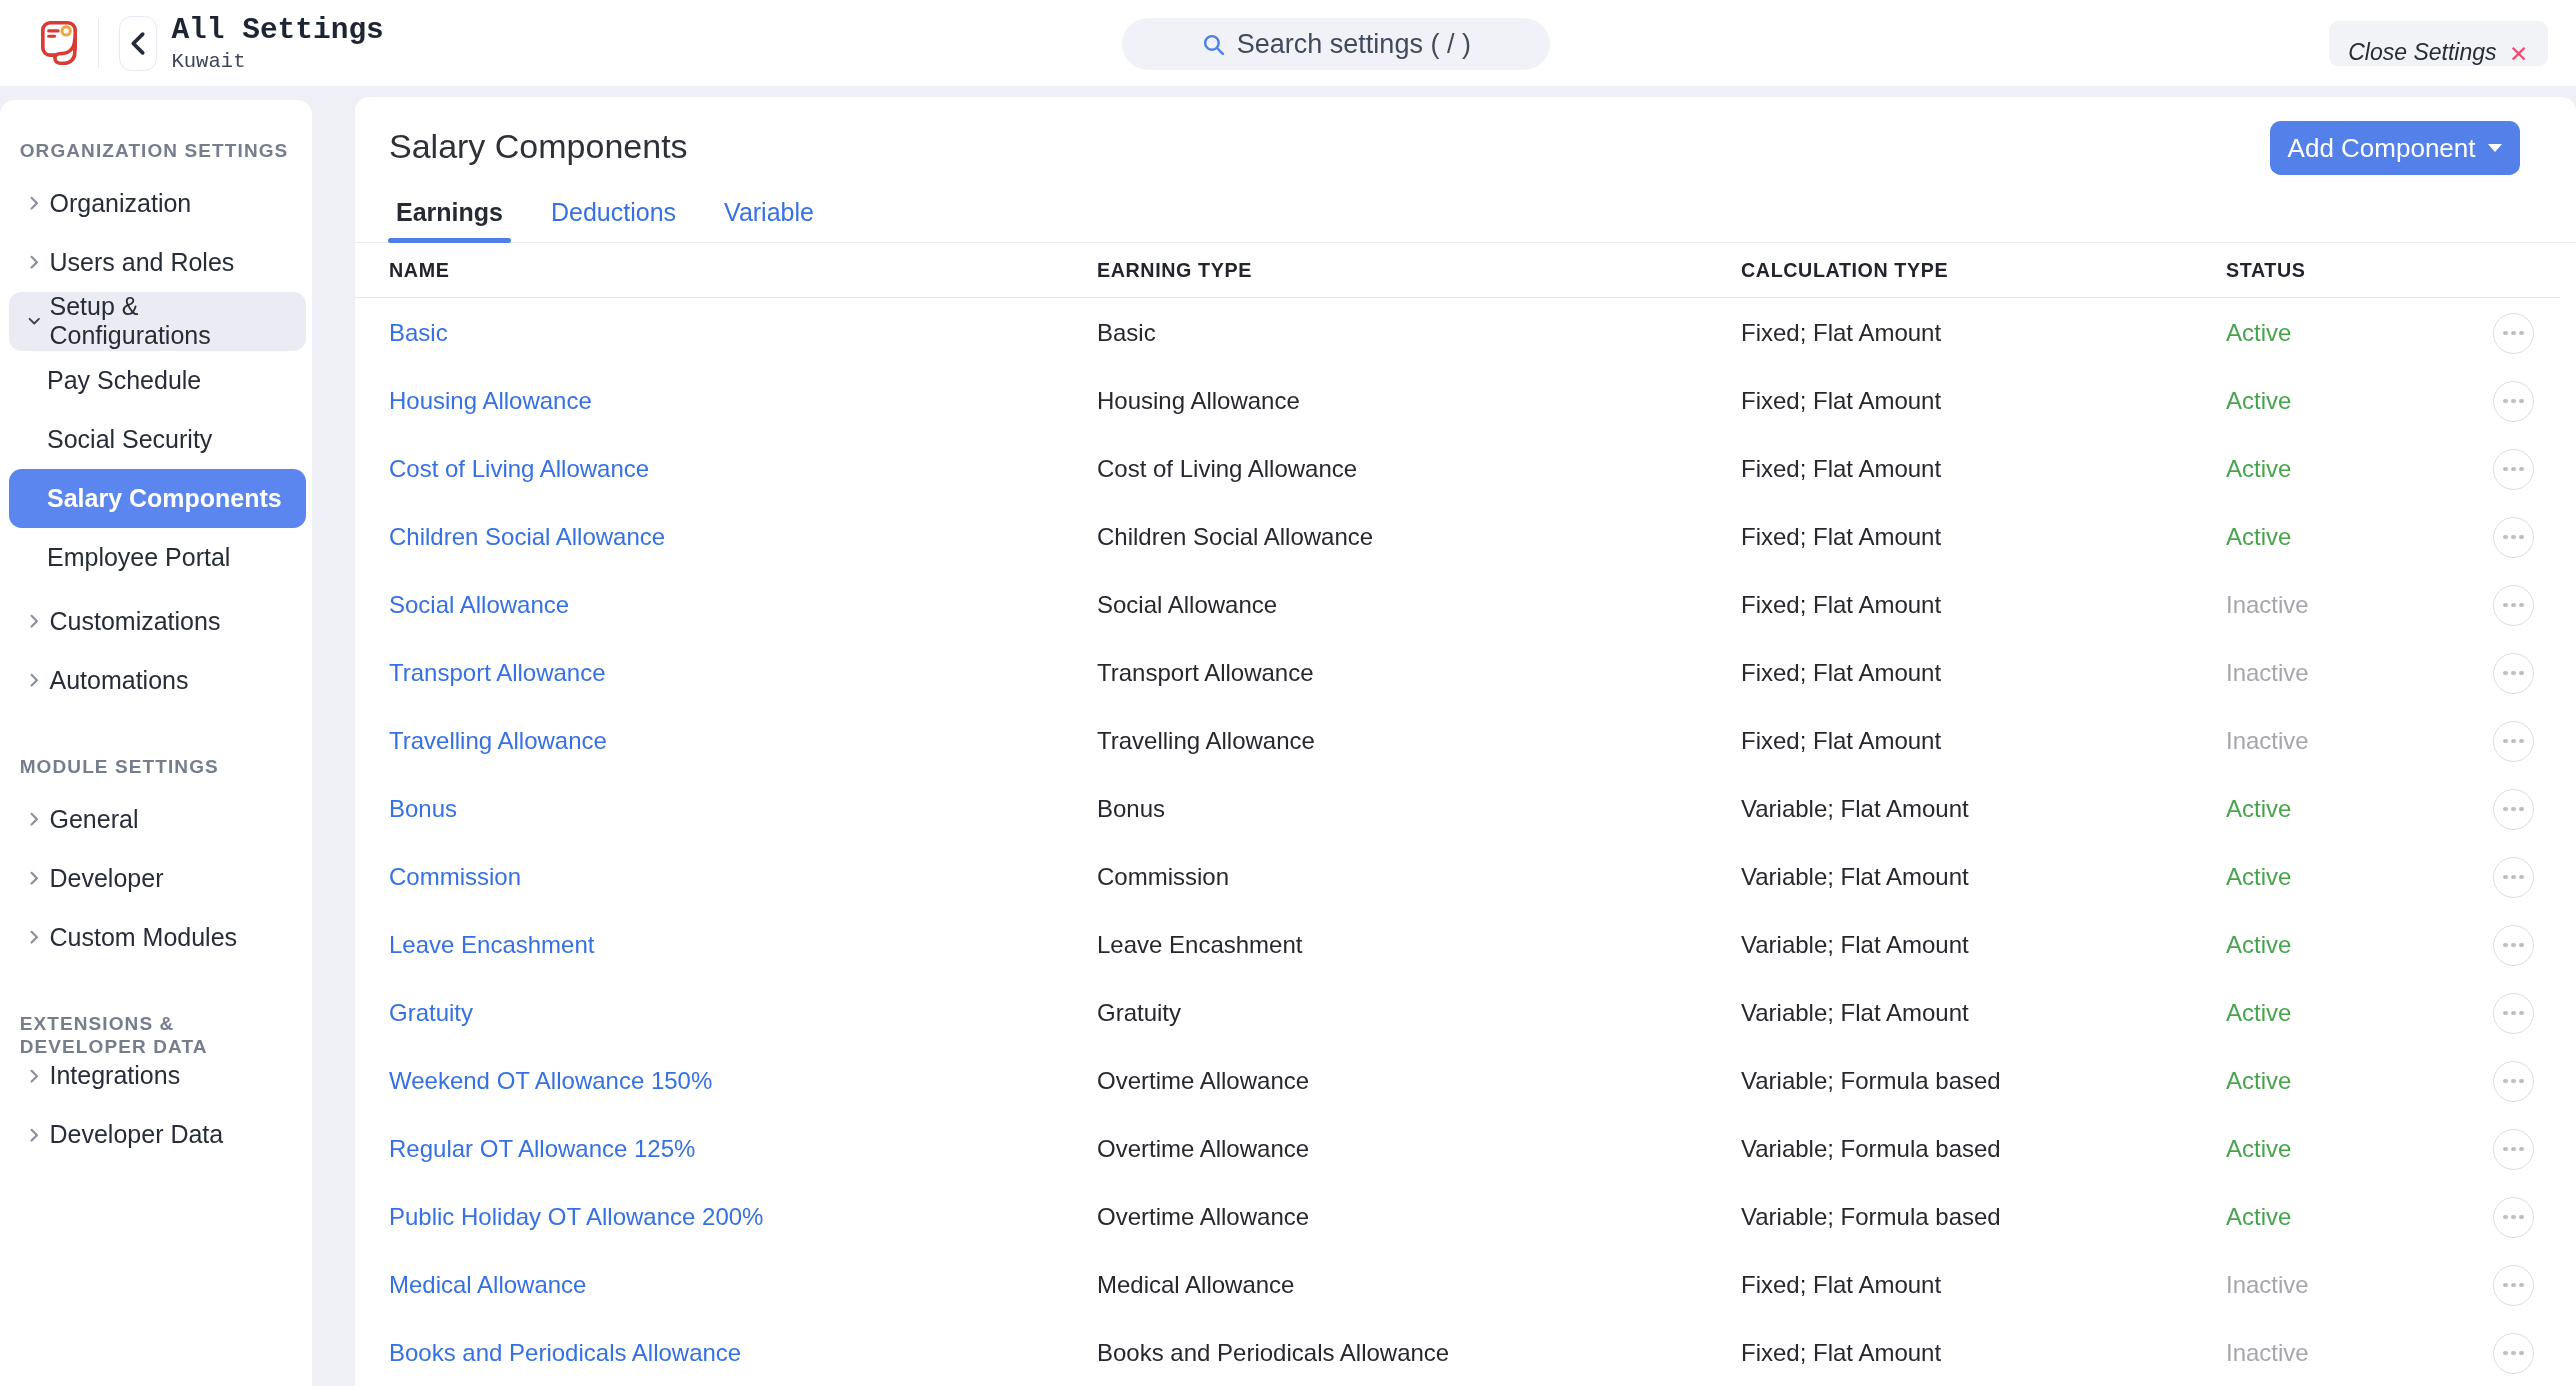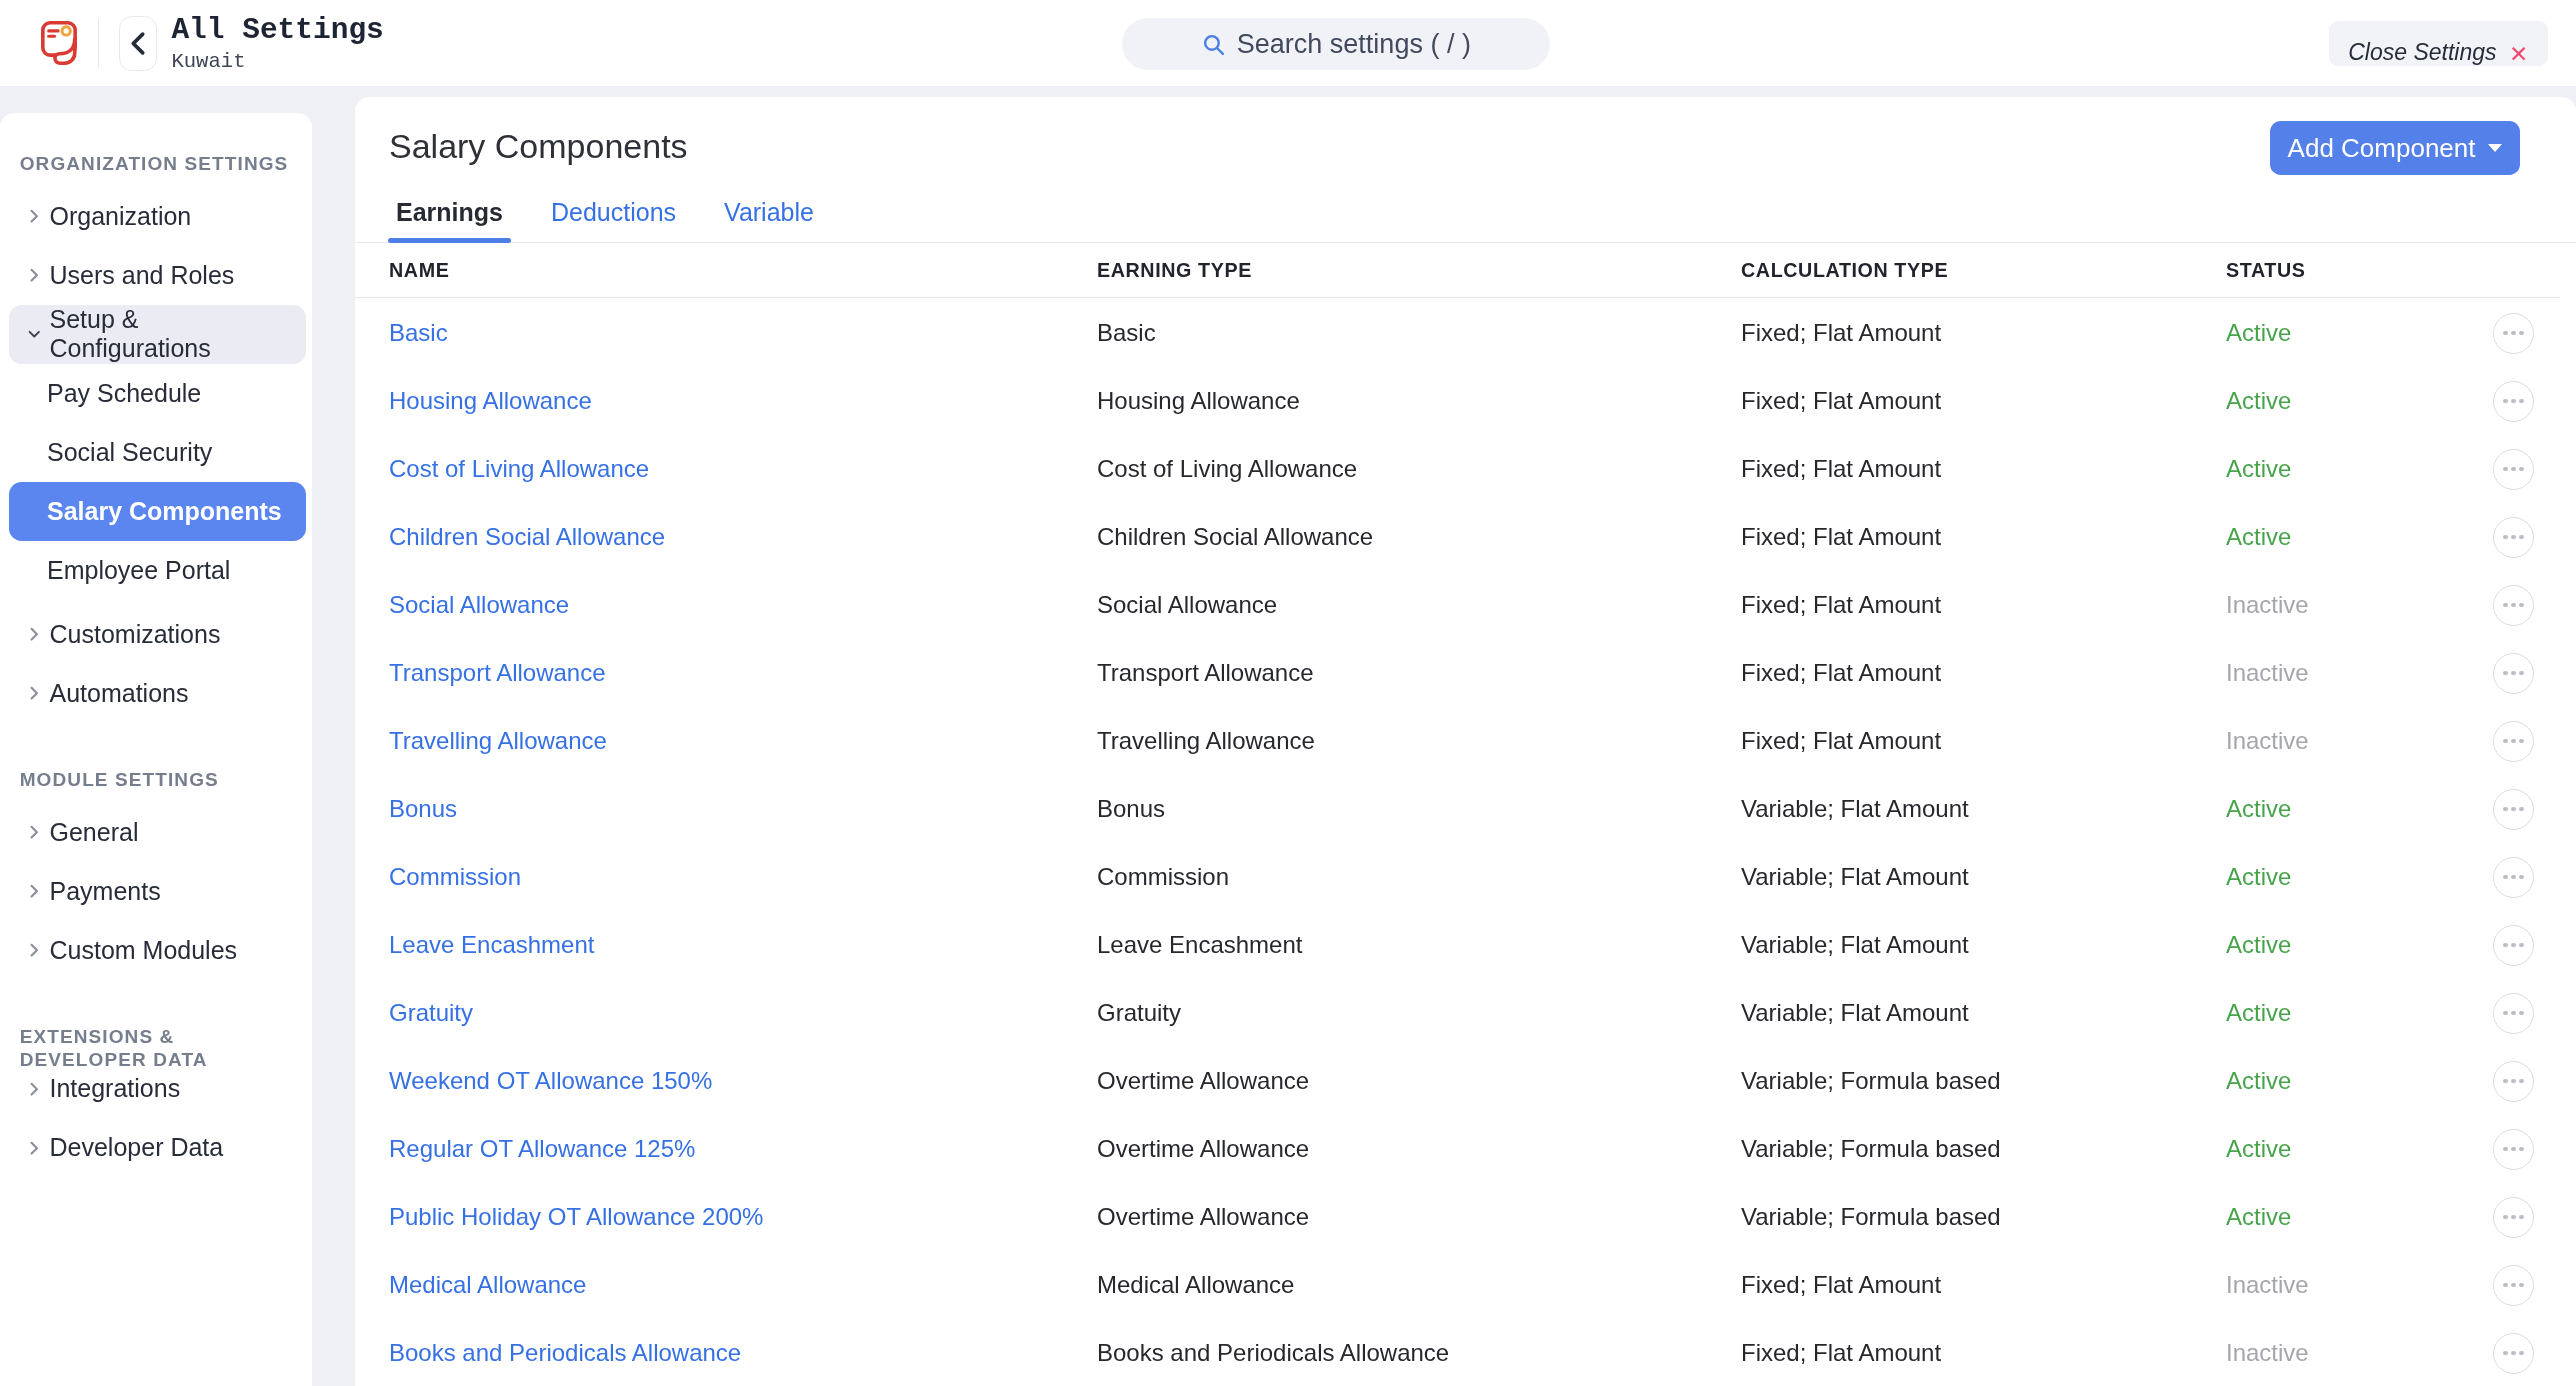--- a/index.html
+++ b/index.html
@@ -55,21 +55,21 @@
   .close-btn{
     margin-left:auto;height:45px;
     background:#f2f3f7;border:none;border-radius:9px;
     display:flex;align-items:flex-end;padding:0 19.7px;
     font-family:inherit;font-size:23px;color:#272c39;cursor:pointer;font-style:italic;
   }
   .close-x{color:var(--close-x-pink);font-size:23px;font-weight:700;margin-left:12.5px;line-height:1;}
   
   .content{position:absolute;left:0;top:97px;right:0;bottom:0;}
   .sidebar{
-    position:absolute;left:0;top:16px;bottom:0;width:312px;
+    position:absolute;left:0;top:3px;bottom:0;width:312px;
     background:var(--card-bg);border-radius:14.3px 14.3px 0 0;
     overflow:hidden;
   }
   .main{
     position:absolute;left:355px;top:0;bottom:0;right:0;
     background:var(--card-bg);border-radius:14.3px 14.3px 0 0;
     overflow:hidden;
   }
   
   .side-header{
@@ -248,21 +248,21 @@
           </svg>
         </span>
         <span>General</span>
       </div>
       <div class="side-item">
         <span class="chev">
           <svg width="14.3" height="14.3" viewBox="0 0 14 16">
             <path d="M4 2 L10 8 L4 14" fill="none" stroke="#8a8f9c" stroke-width="2.4" stroke-linecap="round" stroke-linejoin="round"></path>
           </svg>
         </span>
-        <span>Payments</span>
+        <span>Developer</span>
       </div>
       <div class="side-item">
         <span class="chev">
           <svg width="14.3" height="14.3" viewBox="0 0 14 16">
             <path d="M4 2 L10 8 L4 14" fill="none" stroke="#8a8f9c" stroke-width="2.4" stroke-linecap="round" stroke-linejoin="round"></path>
           </svg>
         </span>
         <span>Custom Modules</span>
       </div>
       <div class="side-header">EXTENSIONS &amp; DEVELOPER DATA</div>

